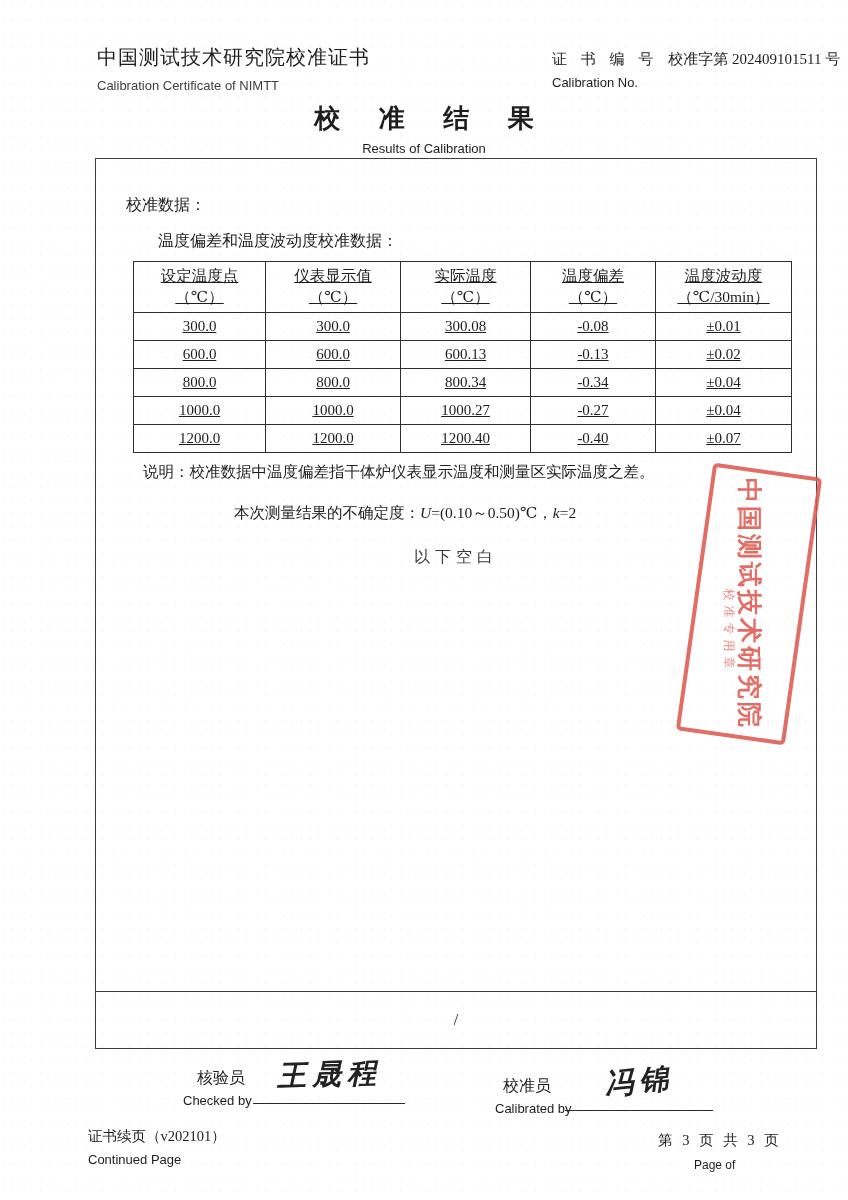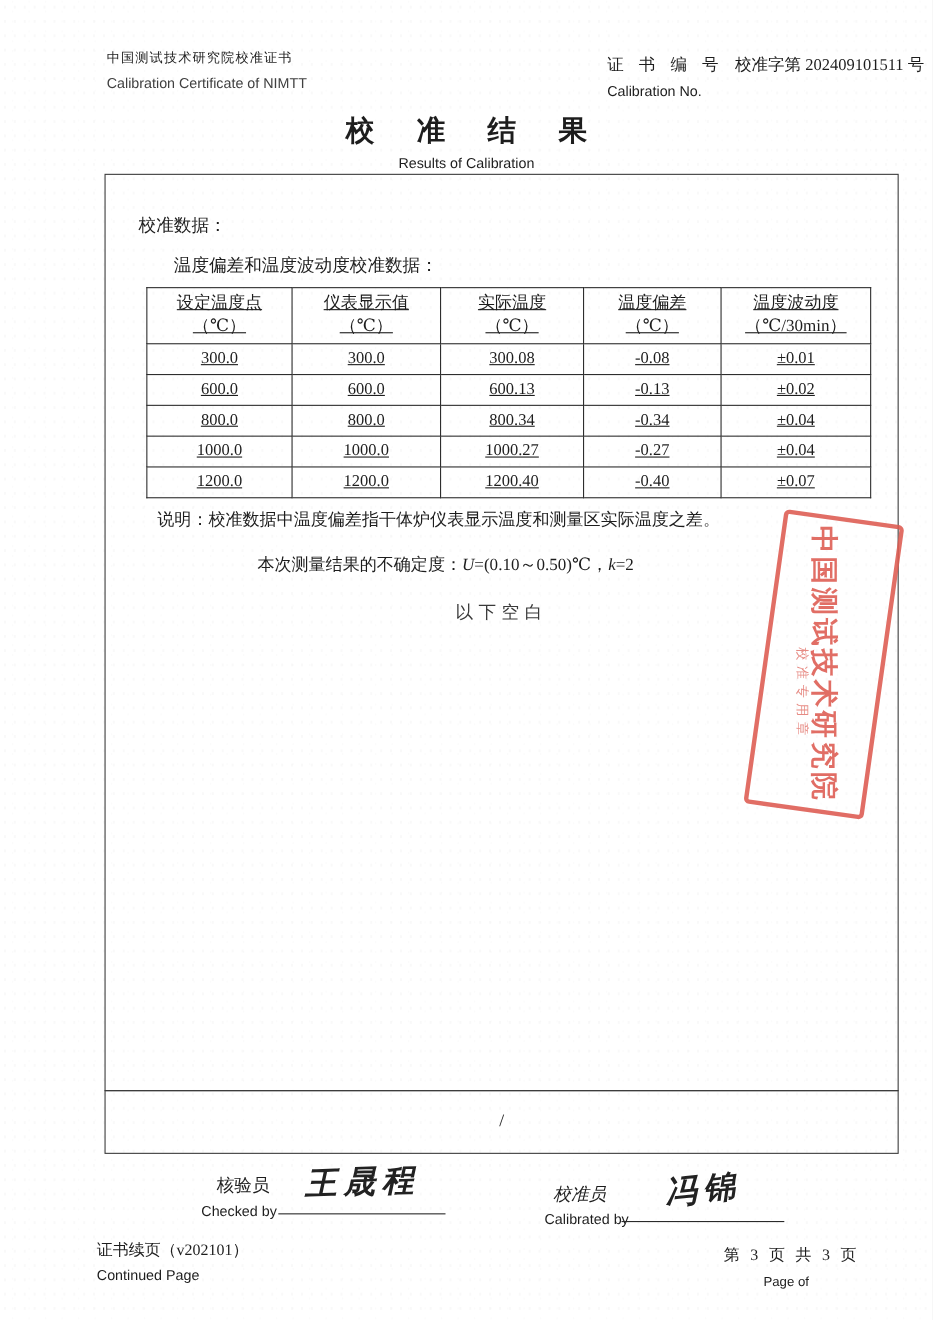--- a/index.html
+++ b/index.html
@@ -10,21 +10,21 @@
   }
   .noise{
     position:absolute;inset:0;pointer-events:none;
     background-image:radial-gradient(rgba(0,0,0,0.025) 1px,transparent 1px),
                      radial-gradient(rgba(0,0,0,0.02) 1px,transparent 1px);
     background-size:9px 13px,15px 9px;background-position:0 0,4px 6px;
   }
 
   
   .hdr-left{position:absolute;left:97px;top:44px;}
-  .hdr-left .cn{font-size:12px;letter-spacing:1px;font-family:"Liberation Sans","DejaVu Sans",sans-serif;}
+  .hdr-left .cn{font-size:20px;letter-spacing:1px;font-family:"Liberation Sans","DejaVu Sans",sans-serif;}
   .hdr-left .en{font-size:13px;margin-top:7px;color:#404040;font-family:"Liberation Sans","DejaVu Sans",sans-serif;}
   .hdr-right{position:absolute;left:552px;top:50px;}
   .hdr-right .row1{font-size:15px;white-space:nowrap;}
   .hdr-right .lbl{letter-spacing:5px;margin-right:10px;}
   .hdr-right .en{font-size:13px;margin-top:6px;font-family:"Liberation Sans","DejaVu Sans",sans-serif;}
 
   
   .title-block{position:absolute;left:0;top:101px;width:100%;text-align:center;}
   .title-cn{font-size:26px;font-weight:bold;letter-spacing:16px;margin-left:16px;}
   .title-en{font-size:13px;margin-top:5px;font-family:"Liberation Sans","DejaVu Sans",sans-serif;}
@@ -191,21 +191,21 @@
   <div class="remarks-row">
     <div class="remarks-value">/</div>
   </div>
 
   <div class="sig-label-cn" style="left:197px;top:1068px;">核验员</div>
   <div class="sig-label-en" style="left:183px;top:1093px;">Checked by</div>
   <div class="sig-line" style="left:253px;top:1055px;width:152px;height:48px;">
     <span class="handwriting">王晟程</span>
   </div>
 
-  <div class="sig-label-cn" style="left:503px;top:1076px;font-style:italic;">校准员</div>
+  <div class="sig-label-cn" style="left:503px;top:1076px;">校准员</div>
   <div class="sig-label-en" style="left:495px;top:1101px;">Calibrated by</div>
   <div class="sig-line" style="left:565px;top:1062px;width:148px;height:48px;">
     <span class="handwriting" style="transform:rotate(-6deg);">冯锦</span>
   </div>
 
   <div class="ftr-left-cn">证书续页（v202101）</div>
   <div class="ftr-left-en">Continued Page</div>
   <div class="ftr-right-cn">第 3 页 共 3 页</div>
   <div class="ftr-right-en">Page of</div>
 </div>

